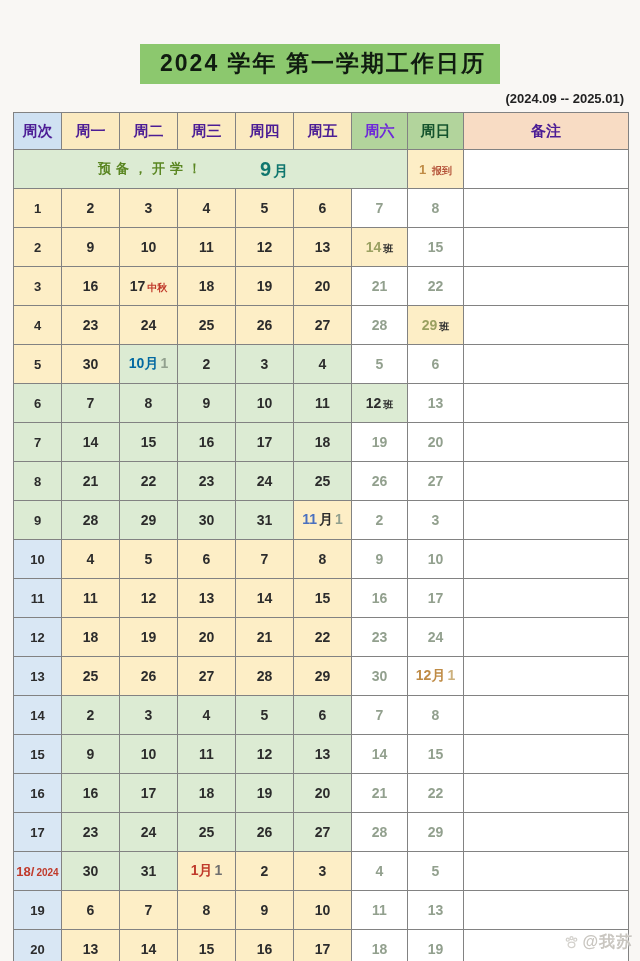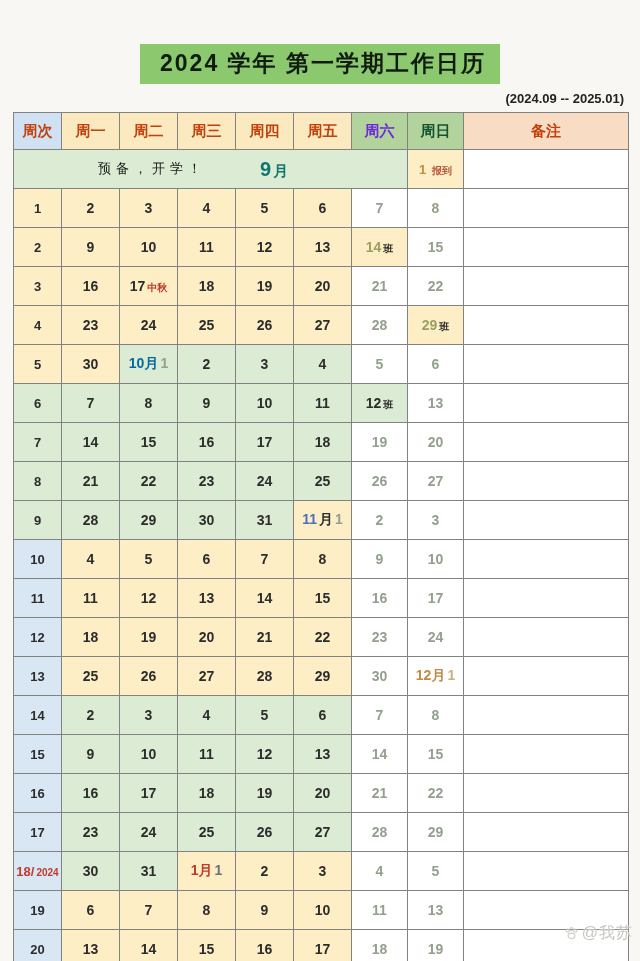--- a/index.html
+++ b/index.html
@@ -35,21 +35,21 @@
     width:615px;
   }
   table.cal th, table.cal td{
     border:1px solid #828282;
     text-align:center;
     vertical-align:middle;
     padding:0;
     overflow:hidden;
     white-space:nowrap;
   }
-  thead th{ height:36px; font-size:15px; font-weight:800; color:#c2410c; }
+  thead th{ height:36px; font-size:15px; font-weight:800; color:#4c1d95; }
   .h-week{ background:#cfe1f2; }
   .h-day{ background:#fbeac0; }
   .h-sat{ background:#b2d49c; color:#6d28d9;margin-top:44px; }
   .h-sun{ background:#b2d49c; color:#14532d; }
   .h-remark{ background:#f8dcc4; }
   tbody td{ height:38px; font-size:14px; }
   .bg-cream{ background:#fdeec6; }
   .bg-green{ background:#dcebd3; }
   .bg-white{ background:#ffffff; }
   .bg-blue{ background:#d9e7f4; }
@@ -64,37 +64,37 @@
   .c-brown{ color:#bf8b45; font-weight:700; }
   .c-tan{ color:#ccb07c; font-weight:700; }
   .c-dim{ color:#6f6f6f; font-weight:700; }
   .c-redbrown{ color:#b5543a; font-weight:700; }
   .small{ font-size:10px; }
   .month-cell{ position:relative; }
   .month-inner{ display:flex; align-items:center; height:38px; }
   .hand-note{
     margin-left:84px;
     font-size:13px;
-    font-weight:400;
+    font-weight:700;
     letter-spacing:5px;
-    color:#000000;
+    color:#4d7c0f;
     opacity:.9;
     transform:scaleY(1.05);
   }
   .month-label{ margin-left:54px; color:#0f766e; font-weight:800; }
   .month-num{ font-size:20px; }
   .month-cn{ font-size:15px; margin-left:2px; }
   .first-day-cell .c-brown{ font-size:13px; }
   .watermark{
     position:absolute;
-    right:7px; bottom:17px;
+    right:7px; bottom:8px;
     display:flex; align-items:center;
     color:#c9c6c0;
     font-size:16px;
-    font-weight:400;
+    font-weight:700;
     text-shadow:0 0 2px #ffffff;
     letter-spacing:1px;
   }
   .watermark svg{ margin-right:3px; opacity:.8; }
 </style>
 </head>
 <body>
 
 <div class="page">
 

